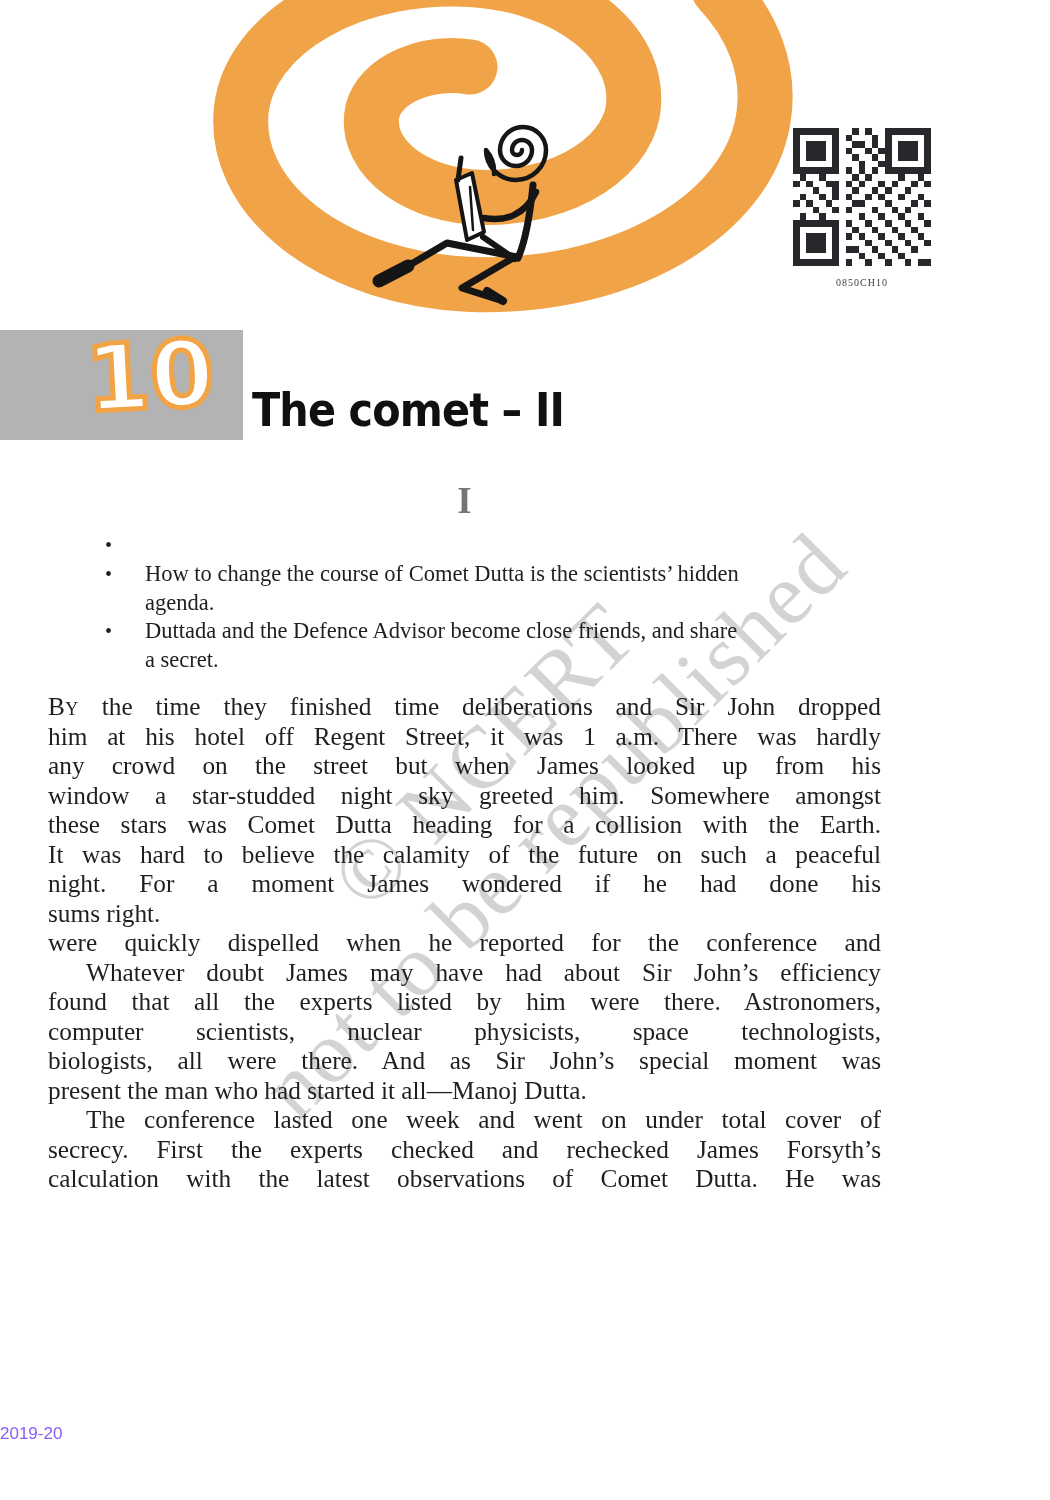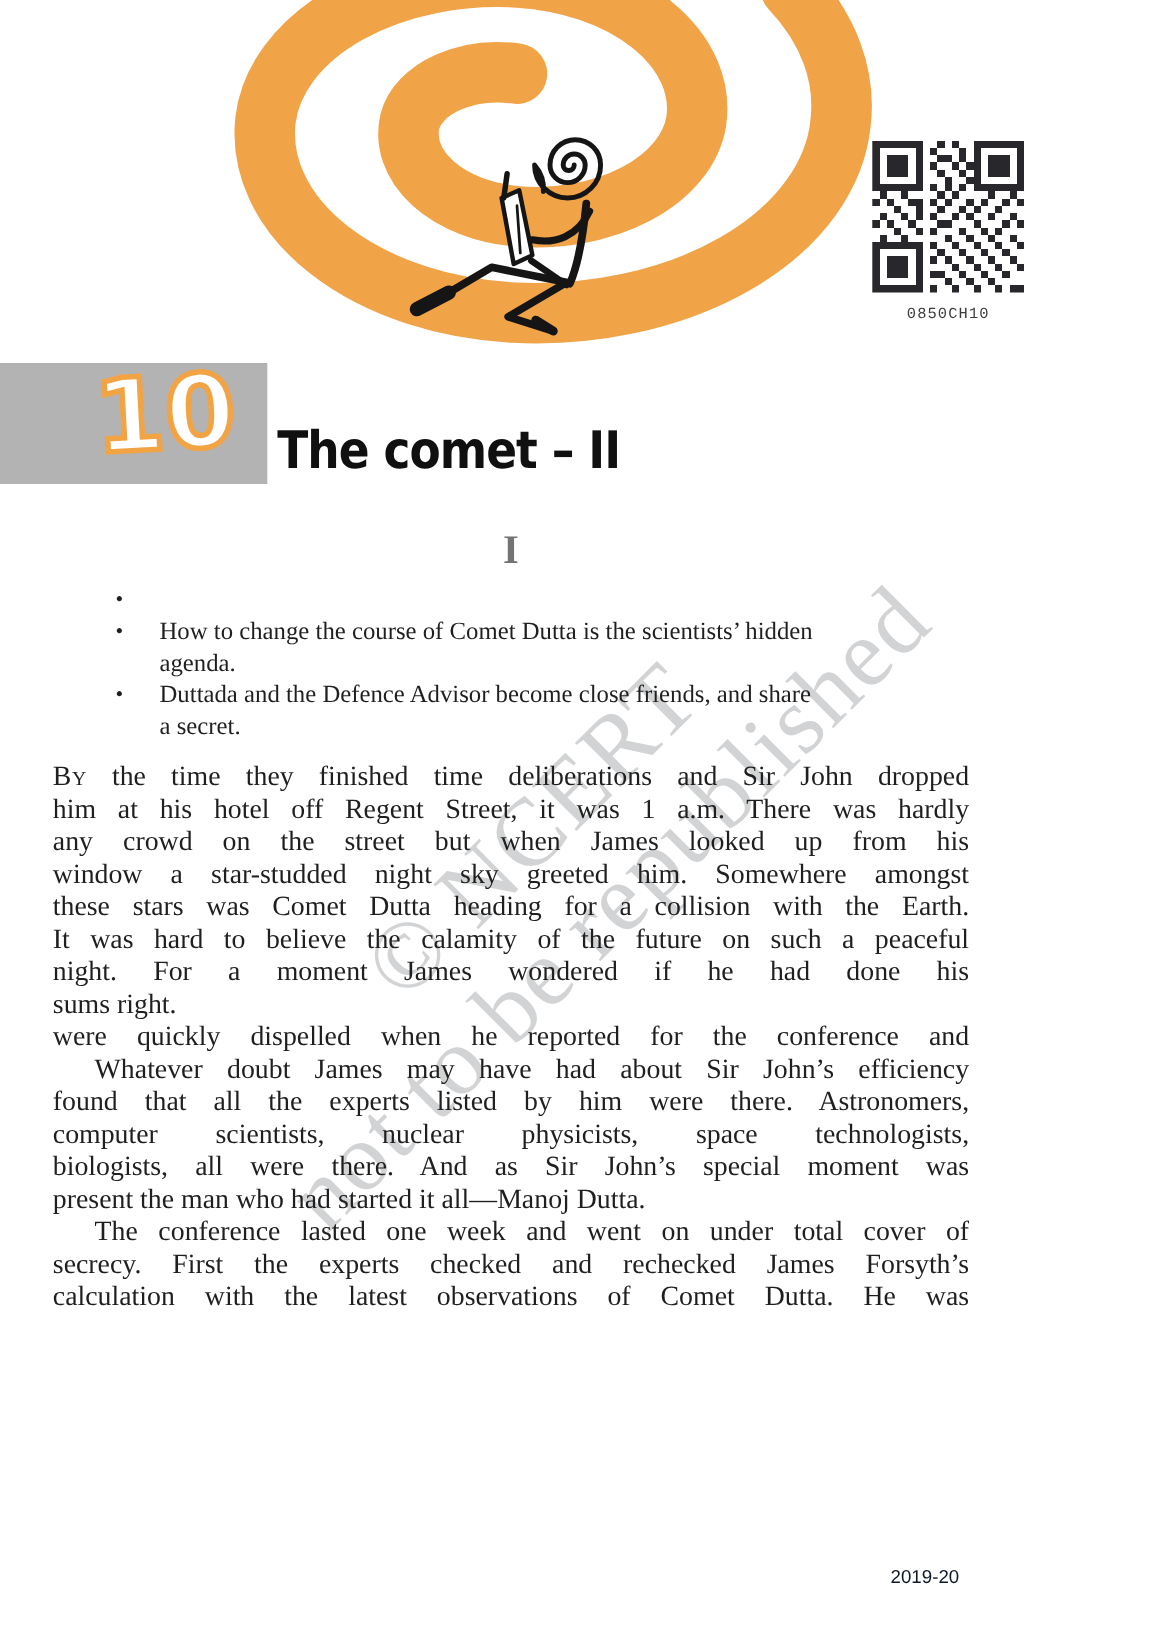--- a/index.html
+++ b/index.html
@@ -33,25 +33,25 @@
   .bullet .bl{min-width:0;}
   
   .body-text{position:absolute;left:48px;top:692px;width:833px;z-index:2;
              font-size:25.3px;line-height:29.5px;}
   .jline{text-align:justify;text-align-last:justify;}
   .jline.last{text-align-last:left;}
   .indent{text-indent:38px;}
   .lead{font-variant:small-caps;letter-spacing:.5px;}
   
   .qr-wrap{position:absolute;left:793px;top:128px;width:138px;text-align:center;z-index:2;}
-  .qr-label{margin-top:7px;font-family:Liberation Mono, monospace;font-size:14px;
+  .qr-label{margin-top:7px;font-family:Liberation Serif, serif;font-size:10px;
             letter-spacing:1px;color:#3c3c3c;}
   
-  .footer{position:absolute;left:0;top:1424px;width:872px;text-align:right;z-index:2;
-          font-family:"Liberation Sans",sans-serif;font-size:17px;color:#0f172a;}
+  .footer{position:absolute;left:0;top:1424px;width:872px;text-align:left;z-index:2;
+          font-family:"Liberation Sans",sans-serif;font-size:17px;color:#8b5cf6;}
 </style>
 </head>
 <body>
 
 <div class="page">
 
   <svg class="spiral-svg" width="1050" height="370" viewBox="0 0 1050 370" aria-hidden="true">
     <path d="M470,67
              A81,54 0 0 0 372.7,109.9
              A113.7,75.8 0 0 0 469.5,196.7

